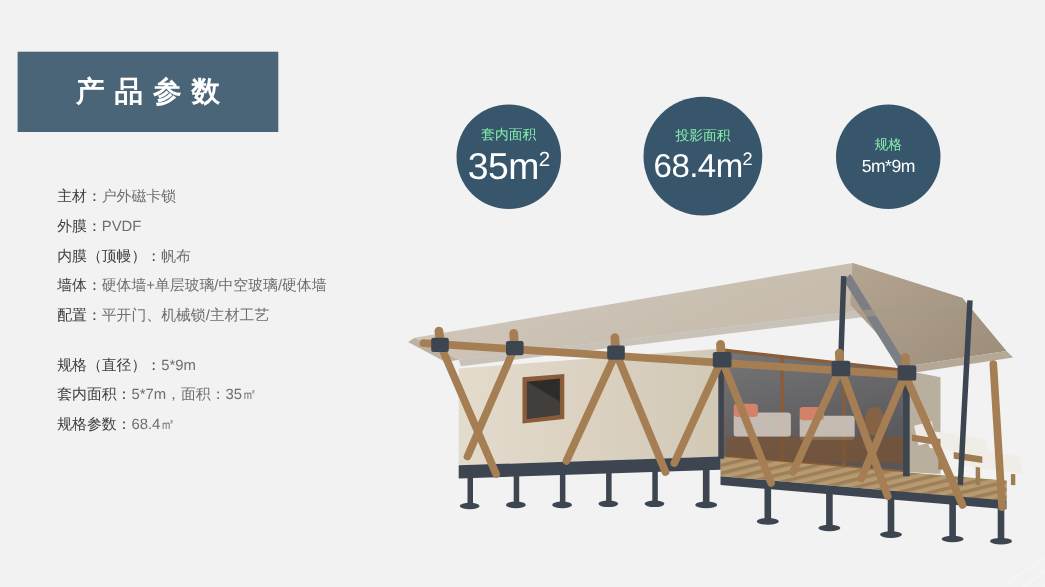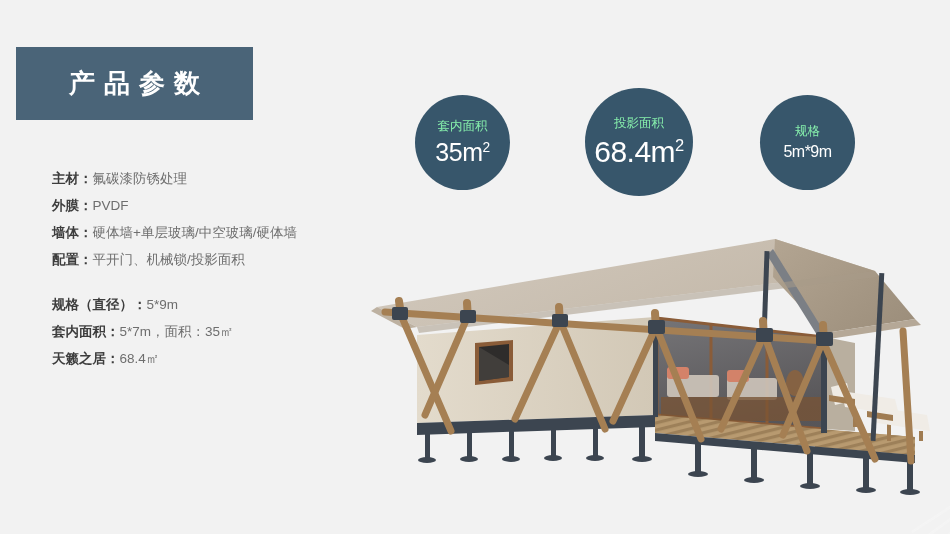--- a/index.html
+++ b/index.html
@@ -23,36 +23,36 @@
   }
 
   
   #spec-column{ position:absolute; left:52px; top:165px; width:330px; }
   .section-heading{
     color:#2e4a5e; font-size:18px; font-weight:bold;
     margin-bottom:9px; letter-spacing:.5px;
   }
   .spec-list{ list-style:none; }
   .spec-row{ font-size:13.5px; line-height:27px; white-space:nowrap; }
-  .spec-label{ color:#3d3d3d; font-weight:bold; }
+  .spec-label{ color:#3d3d3d; font-weight:normal; }
   .spec-value{ color:#6e6e6e; }
   #spec-group-2{ margin-top:18px; }
 
   
   .stat-circle{
     position:absolute; border-radius:50%;
     background:#37566b; color:#fff;
     display:flex; flex-direction:column;
     align-items:center; justify-content:center;
   }
   .stat-circle .cap{ font-size:12.5px; color:#86efac; line-height:1; }
   .stat-circle .val{ font-weight:normal; line-height:1; margin-top:7px;
                      letter-spacing:-.5px; }
   #stat-0{ left:415px; top:95px;  width:95px;  height:95px; }
-  #stat-0 .val{ font-size:25px; }
+  #stat-0 .val{ font-size:34px; }
   #stat-1{ left:585px; top:88px;  width:108px; height:108px; }
   #stat-1 .val{ font-size:30px; }
   #stat-2{ left:760px; top:95px;  width:95px;  height:95px;text-align:right; }
   #stat-2 .val{ font-size:16px; }
   .stat-circle .val sup{ font-size:.55em; vertical-align:super; }
 
   
   #render-stage{
     position:absolute; left:355px; top:215px; width:595px; height:300px;
   }
@@ -69,44 +69,47 @@
 
 <div id="title-banner">
   <span class="txt">产品参数</span>
 </div>
 
 <div id="spec-column">
 
   <div id="spec-group-1">
     <ul class="spec-list">
       <li class="spec-row">
-        <span class="spec-label">主材：</span><span class="spec-value">氟碳漆防锈处理</span>
+        <span class="spec-label">主材：</span><span class="spec-value">户外磁卡锁</span>
       </li>
       <li class="spec-row">
         <span class="spec-label">外膜：</span><span class="spec-value">PVDF</span>
       </li>
       <li class="spec-row">
+        <span class="spec-label">内膜（顶幔）：</span><span class="spec-value">帆布</span>
+      </li>
+      <li class="spec-row">
         <span class="spec-label">墙体：</span><span class="spec-value">硬体墙+单层玻璃/中空玻璃/硬体墙</span>
       </li>
       <li class="spec-row">
-        <span class="spec-label">配置：</span><span class="spec-value">平开门、机械锁/投影面积</span>
+        <span class="spec-label">配置：</span><span class="spec-value">平开门、机械锁/主材工艺</span>
       </li>
     </ul>
   </div>
 
   <div id="spec-group-2">
     <ul class="spec-list">
       <li class="spec-row">
         <span class="spec-label">规格（直径）：</span><span class="spec-value">5*9m</span>
       </li>
       <li class="spec-row">
         <span class="spec-label">套内面积：</span><span class="spec-value">5*7m，面积：35㎡</span>
       </li>
       <li class="spec-row">
-        <span class="spec-label">天籁之居：</span><span class="spec-value">68.4㎡</span>
+        <span class="spec-label">规格参数：</span><span class="spec-value">68.4㎡</span>
       </li>
     </ul>
   </div>
 
 </div>
 
 <div class="stat-circle" id="stat-0">
   <span class="cap">套内面积</span>
   <span class="val">35m<sup>2</sup></span>
 </div>

